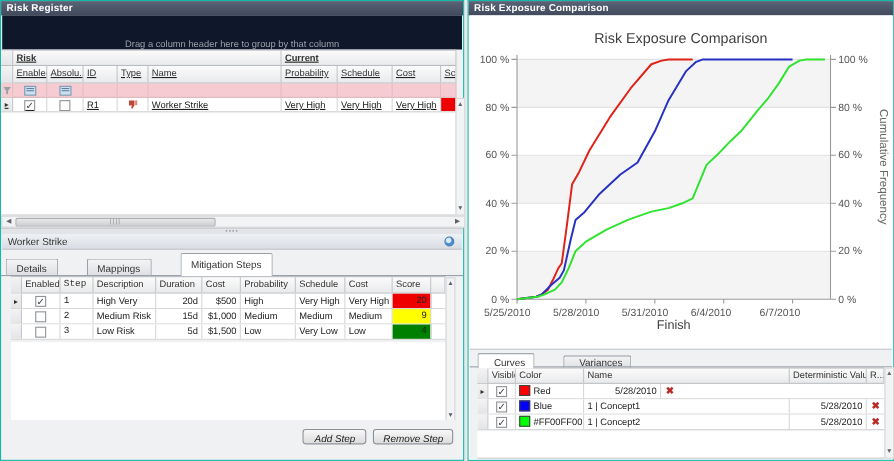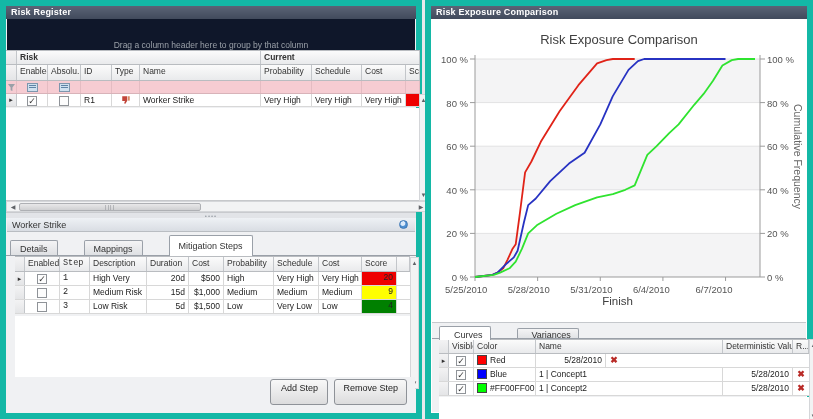--- a/index.html
+++ b/index.html
@@ -1,21 +1,21 @@
 <!DOCTYPE html>
 <html><head>
 <meta charset="utf-8">
 <style>
   * { margin:0; padding:0; box-sizing:border-box; }
   html,body { width:813px; height:419px; overflow:hidden; }
   body { font-family:"Liberation Sans", sans-serif; font-size:8.5px; color:#222; background:#e7e9ec; }
   .app { position:relative; width:813px; height:419px; background:#e7e9ec; }
 
   
-  .panel { position:absolute; border:6px solid #14b8a6; background:#f0f1f3; }
+  .panel { position:absolute; border:1px solid #14b8a6; background:#f0f1f3; }
   .panel-left  { left:0; top:0; width:422px; height:419px; }
   .panel-right { left:425px; top:0; width:388px; height:419px; background:#fff; }
   .titlebar { position:absolute; left:0; top:0; right:0; height:13px;
     background:linear-gradient(#5b6476,#414a5c); color:#fff; font-weight:bold;
     font-size:9px; line-height:13px; padding-left:5px; letter-spacing:.2px; }
 
   
   .trow { display:flex; background:#fff; border-bottom:1px solid #d8d8d8; }
   .hrow { background:linear-gradient(#fbfbfb,#e9eaec); border-bottom:1px solid #b9bcc0; border-top:1px solid #b9bcc0; }
   .cell { padding:1px 3px 0 3px; border-right:1px solid #d8d8d8; overflow:hidden; white-space:nowrap; }
@@ -23,21 +23,21 @@
   .num { text-align:right; }
   .rowhdr { background:linear-gradient(#f3f3f4,#e4e5e7); border-right:1px solid #c3c6ca; color:#444;
     display:flex; align-items:center; justify-content:center; font-size:7px; padding:0; }
   .chk { width:10px; height:10px; border:1px solid #8f9398; background:#fdfdfd; margin:1px auto 0 auto;
     font-size:9px; line-height:9px; text-align:center; color:#3a3a3a; }
   .centered { display:flex; justify-content:center; }
 
   
   .groupbar { position:absolute; left:1px; right:1px; top:13px; height:31px; background:#0f172a;
     color:#9aa0a8; font-size:8.5px; display:flex; align-items:flex-end; justify-content:center; }
-  .riskgrid { position:absolute; left:0; top:44px; width:414px; }
+  .riskgrid { position:absolute; left:0; top:44px; width:414px;text-decoration:underline; }
   .rc0{width:11px;} .rc1{width:31px;} .rc2{width:33px;} .rc3{width:31px;} .rc4{width:28px;}
   .rc5{width:121px;} .rc6{width:51px;} .rc7{width:50px;} .rc8{width:44px;} .rc9{width:14px; border-right:none;}
   .grp-risk{width:244px; font-weight:bold;} .grp-cur{width:159px; font-weight:bold; border-right:none;}
   .filterrow { background:#f6ccd2; border-bottom:1px solid #d8b3b9; }
   .filterrow .cell { border-right:1px solid #e4bcc2; }
   .funnel { width:11px; height:9px; margin:1px auto 0 auto; border:1px solid #7d96ad; background:#cfe0ef;
     display:flex; flex-direction:column; gap:1px; padding:1px; }
   .funnel i { display:block; height:1px; background:#5f83a6; }
   .riskbody { position:absolute; left:0; top:102px; width:414px; height:93px; background:#fff; border-bottom:1px solid #c6c8cb; }
   .score-cell { padding:0; }
@@ -68,22 +68,22 @@
   .tab.active { background:#fff; height:21px; padding-top:5px; position:relative; z-index:2; }
   .tabline { position:absolute; left:0; right:0; height:1px; background:#9aa0a8; }
 
   .mitgrid { position:absolute; left:9px; top:250px; width:395px; }
   .mc0{width:10px;} .mc1{width:35px;} .mc2{width:30px;font-family:Liberation Mono, monospace;} .mc3{width:57px;} .mc4{width:42px;}
   .mc5{width:35px;} .mc6{width:50px;} .mc7{width:45px;} .mc8{width:43px;} .mc9{width:35px;} .mc10{width:13px; border-right:none;}
   .mitbody { position:absolute; left:9px; top:310px; width:395px; height:73px; background:#fff; border-bottom:1px solid #c6c8cb; }
 
   .footerbar { position:absolute; left:1px; right:1px; bottom:7px; height:29px; background:#f0f1f3;
     display:flex; justify-content:flex-end; align-items:center; gap:6px; padding-right:8px; }
-  .btn { min-width:58px; height:26px; font-size:9px; color:#222; text-align:center; line-height:16px;
-    background:linear-gradient(#f8f8f8,#dcdcdd); border:1px solid #8e9298; border-radius:3px; padding:0 8px; }
+  .btn { min-width:58px; height:14px; font-size:9px; color:#222; text-align:center; line-height:16px;
+    background:linear-gradient(#f8f8f8,#dcdcdd); border:1px solid #8e9298; border-radius:3px; padding:0 8px;font-style:italic; }
 
   
   .chart-area { position:absolute; left:1px; right:1px; top:13px; height:303px; background:#fff; }
   .chart-title { position:absolute; left:0; right:0; top:13px; text-align:center; font-size:13px; color:#404040; }
   .chart-svg { position:absolute; left:33px; top:34px; }
   .ytick { position:absolute; width:30px; font-size:9.5px; color:#555; }
   .ytick-l { text-align:right; }
   .ytick-r { text-align:left; }
   .xtick { position:absolute; width:60px; font-size:9.5px; color:#555; }
   .xlabel { position:absolute; left:33px; width:305px; top:276px; text-align:center; font-size:11.5px; color:#404040; }

